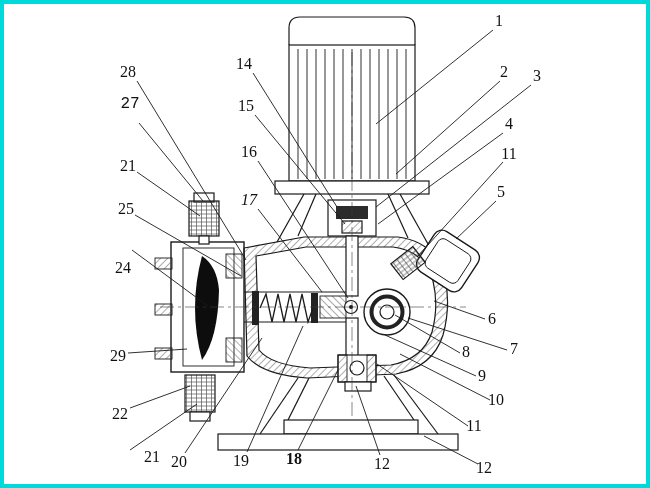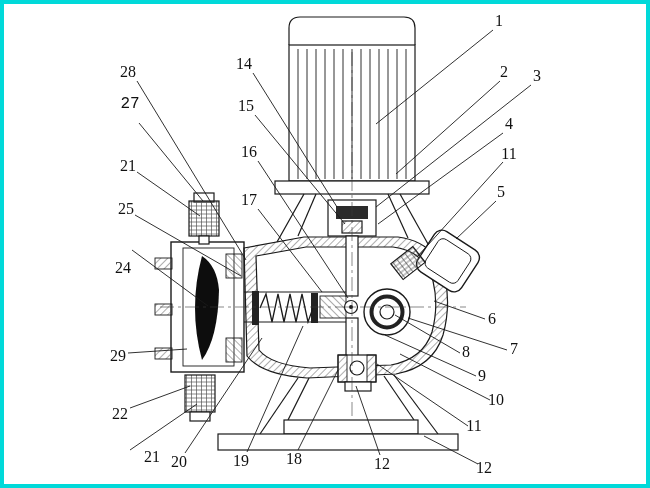--- a/index.html
+++ b/index.html
@@ -199,22 +199,22 @@
       <span class="callout" style="left: 510px; top: 345px;">7</span>
       <span class="callout" style="left: 462px; top: 348px;">8</span>
       <span class="callout" style="left: 478px; top: 372px;">9</span>
       <span class="callout" style="left: 492px; top: 396px;">10</span>
       <span class="callout" style="left: 470px; top: 422px;">11</span>
       <span class="callout" style="left: 480px; top: 464px;">12</span>
       <span class="callout" style="left: 378px; top: 460px;">12</span>
       <span class="callout" style="left: 240px; top: 60px;">14</span>
       <span class="callout" style="left: 242px; top: 102px;">15</span>
       <span class="callout" style="left: 245px; top: 148px;">16</span>
-      <span class="callout" style="left: 245px; top: 196px;">17</span>
-      <span class="callout" style="left: 290px; top: 455px;">18</span>
+      <span class="callout" style="left: 245px; top: 196px; font-style: italic;">17</span>
+      <span class="callout" style="left: 290px; top: 455px; font-weight: bold;">18</span>
       <span class="callout" style="left: 237px; top: 457px;">19</span>
       <span class="callout" style="left: 175px; top: 458px; text-align: center;">20</span>
       <span class="callout" style="left: 118px; top: 453px; margin-left: 30px;">21</span>
       <span class="callout" style="left: 116px; top: 410px;">22</span>
       <span class="callout" style="left: 114px; top: 352px;">29</span>
       <span class="callout" style="left: 119px; top: 240px; margin-top: 24px;">24</span>
       <span class="callout" style="left: 122px; top: 205px;">25</span>
       <span class="callout" style="left: 124px; top: 162px;">21</span>
       <span class="callout" style="left: 126px; top: 100px; font-family: Liberation Mono, monospace;">27</span>
       <span class="callout" style="left: 124px; top: 68px;">28</span>

